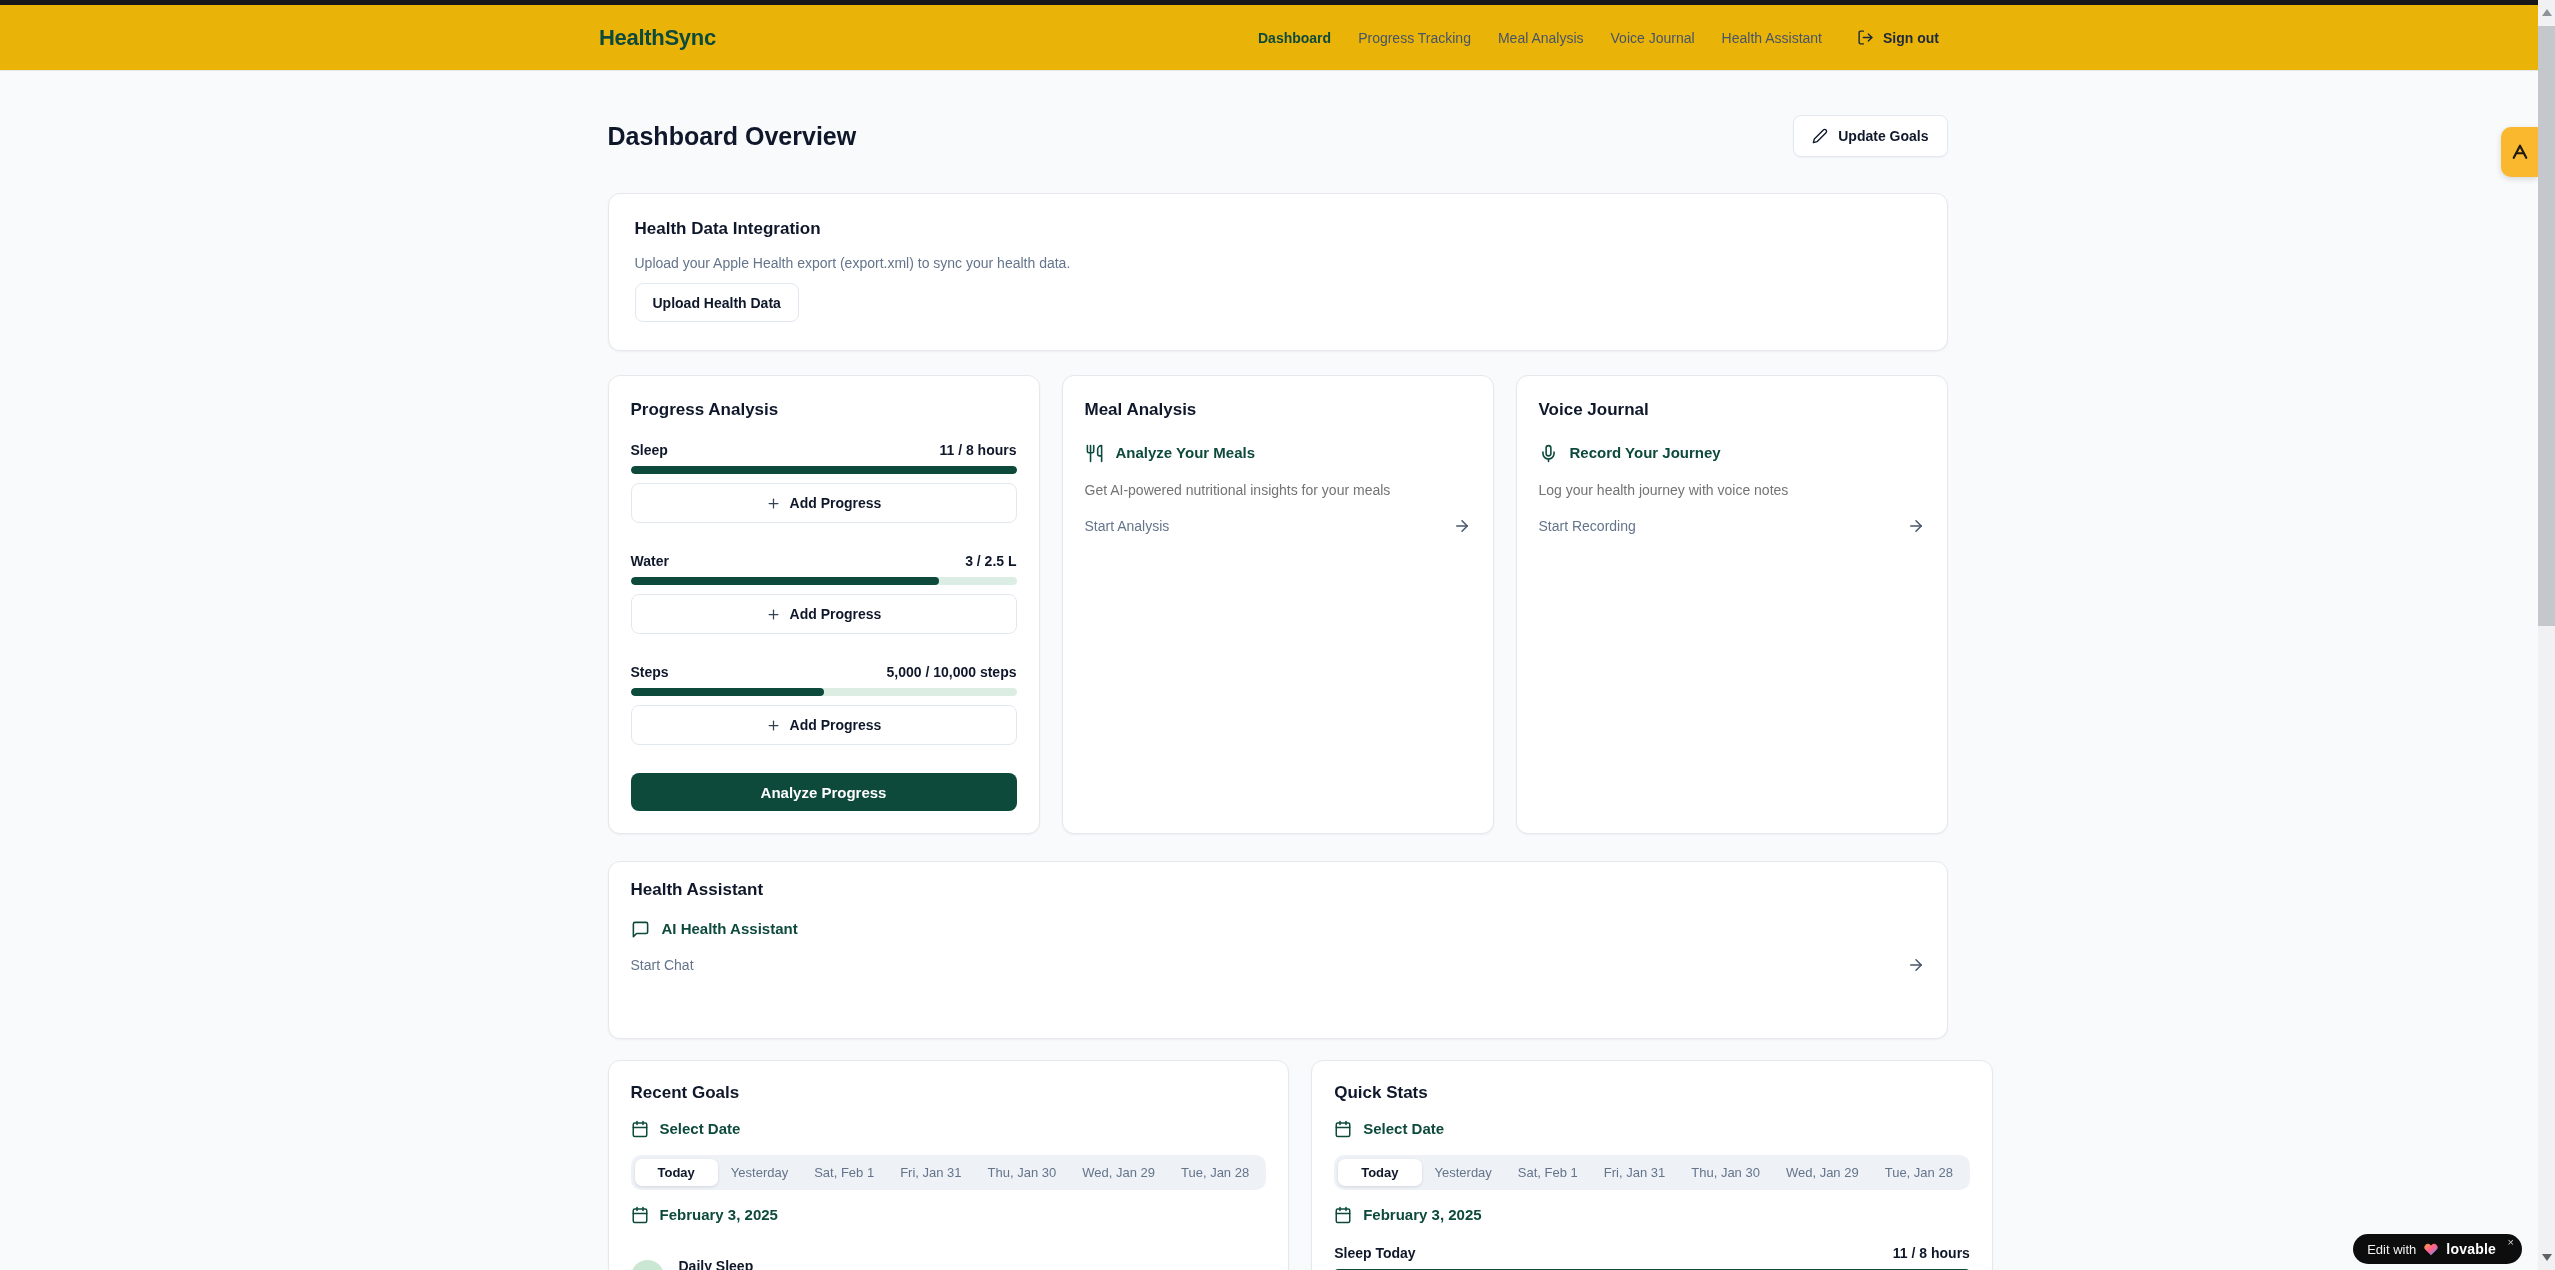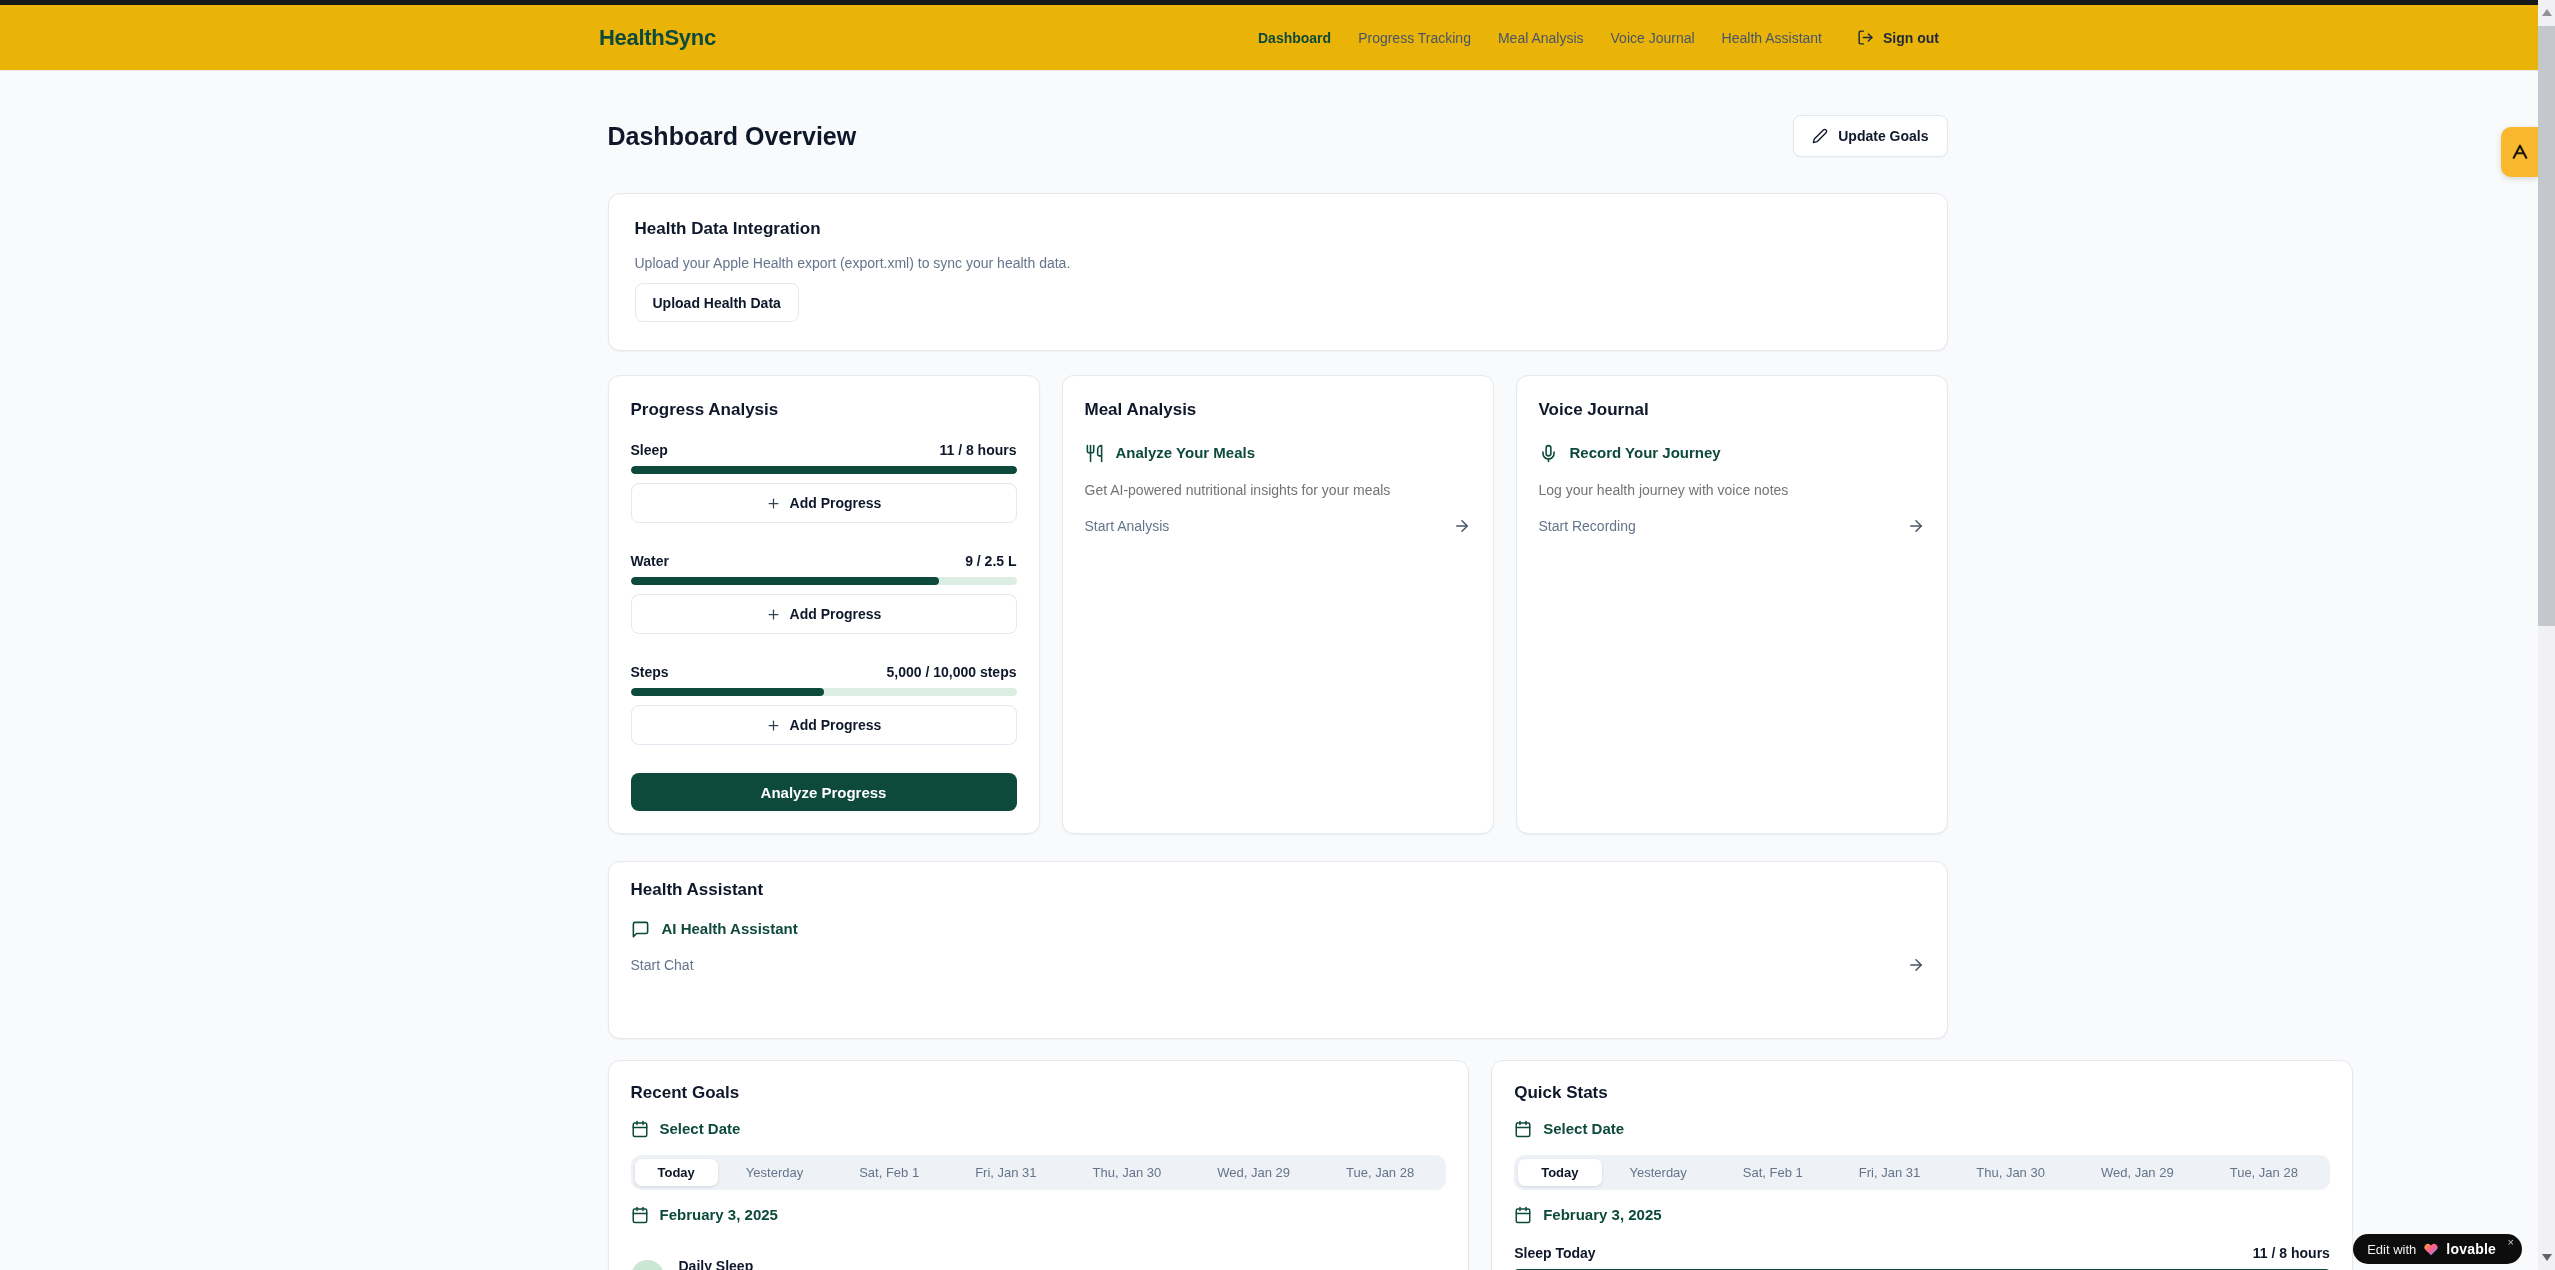--- a/index.html
+++ b/index.html
@@ -70,21 +70,21 @@
   .ha .feature-desc { margin-bottom:11px; }
 
   
   .row2 { display:grid; grid-template-columns:repeat(2,1fr); gap:22px; }
   .row2 .card { min-height:420px; padding:20px 22px; }
   .row2 .card-title { margin-bottom:12px; }
   .date-link { display:flex; align-items:center; gap:11px; color:var(--c-primary,#0d4a3c); font-size:15px; font-weight:700; line-height:24px; cursor:pointer; }
   .date-link svg { width:18px; height:18px; }
   .sel { margin-bottom:14px; }
   .tabs { display:flex; align-items:center; background:#eef1f6; border-radius:10px; padding:4px; height:35px; margin-bottom:13px; }
-  .tab { font-size:13px; color:#64748b; padding:6px 28px; white-space:nowrap; border-radius:7px; cursor:pointer; flex:0 0 auto; }
+  .tab { font-size:13px; color:#64748b; padding:6px 13px; white-space:nowrap; border-radius:7px; cursor:pointer; flex:0 0 auto; }
   .tab.active { background:#fff; color:#0f172a; font-weight:700; padding:6px 23px; box-shadow:0 1px 3px rgba(16,24,40,.12); }
   .chosen-date { margin-bottom:30px; }
   .chosen-date.tight { margin-bottom:16px; }
   .goal-item { display:flex; align-items:center; gap:15px; }
   .goal-check { width:33px; height:33px; border-radius:50%; background:var(--c-check_bg,#c9e7d2); display:flex; align-items:center; justify-content:center; flex:0 0 auto; }
   .goal-check svg { width:15px; height:15px; color:#1c5c3f; }
   .goal-name { font-size:14px; font-weight:700; color:#0f172a; line-height:18px; }
   .goal-sub { font-size:13.5px; color:#64748b; line-height:18px; margin-top:3px; }
   .qs-metric-head { display:flex; justify-content:space-between; align-items:center; margin-bottom:6px; }
   .qs-metric-head span { font-size:14px; font-weight:700; color:#0f172a; line-height:20px; }
@@ -171,21 +171,21 @@
               <path d="M5 12h14"></path>
               <path d="M12 5v14"></path>
             </svg>
           <span>Add Progress</span>
         </button>
       </div>
 
       <div class="metric">
         <div class="metric-head">
           <span class="metric-label">Water</span>
-          <span class="metric-value">9 / 2.5 L</span>
+          <span class="metric-value">3 / 2.5 L</span>
         </div>
         <div class="bar">
             <div class="fill" style="width: 80%;"></div>
           </div>
         <button class="add-btn">
           <svg viewBox="0 0 24 24" fill="none" stroke="currentColor" stroke-width="2" stroke-linecap="round">
               <path d="M5 12h14"></path>
               <path d="M12 5v14"></path>
             </svg>
           <span>Add Progress</span>

